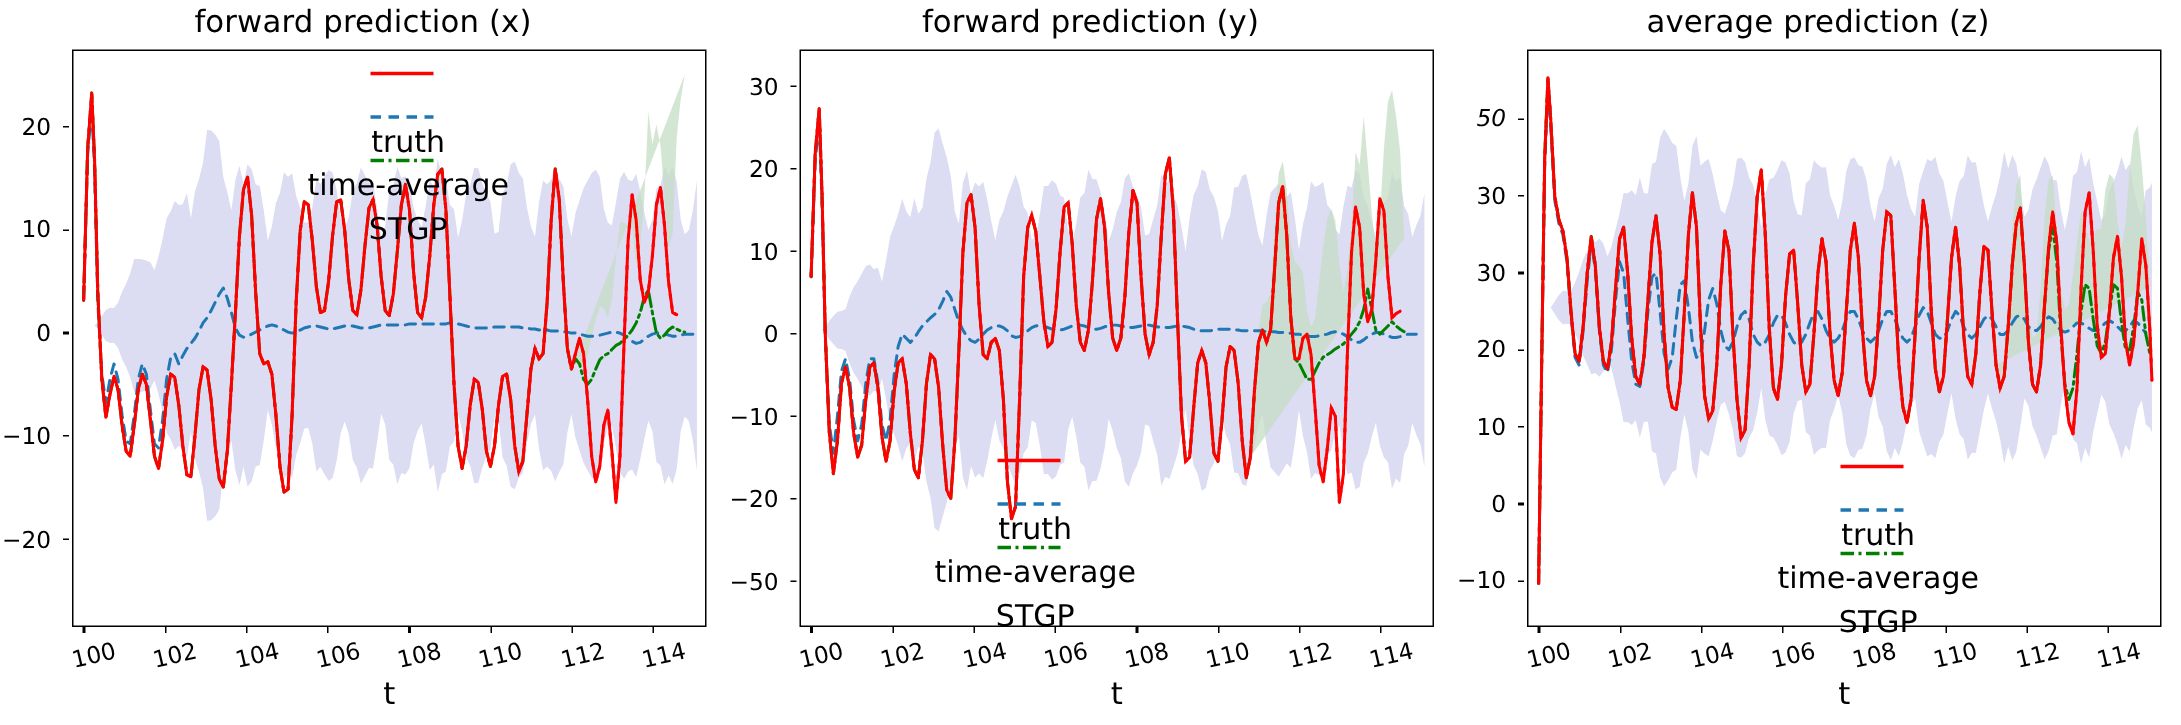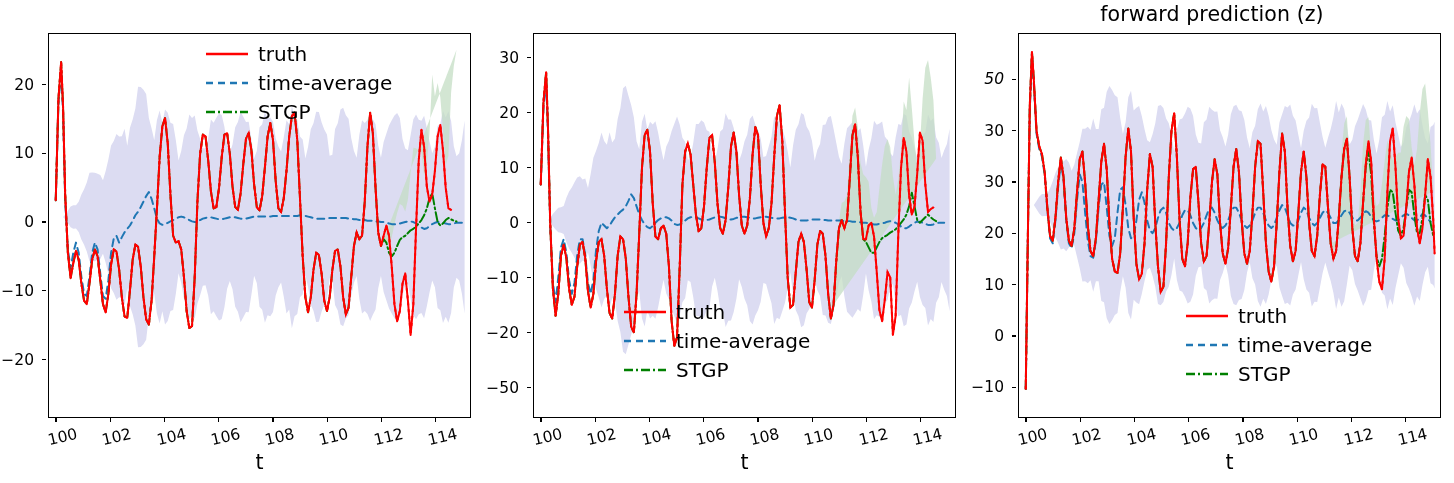--- a/index.html
+++ b/index.html
@@ -37,30 +37,31 @@
     position:absolute;top:7px;font-size:15.5px;color:#000;white-space:nowrap;
     transform-origin:right top;transform:translateX(-100%) rotate(-13deg);
   }
   .xlabel{
     position:absolute;top:450px;left:48px;width:423px;text-align:center;
     font-size:20.5px;color:#000;
   }
 
   
   .legend{position:absolute;display:flex;flex-direction:column;gap:1px;}
-  .legend-row{display:flex;align-items:center;height:28px;}
+  .legend-row{display:flex;align-items:center;height:28px;flex-direction:column;}
   .legend-swatch{width:44px;height:18px;margin-right:9px;flex:0 0 44px;}
   .legend-label{font-size:20px;color:#000;white-space:nowrap;line-height:1;}
 </style>
 </head>
 <body>
 
 <div class="figure">
 
   <div class="panel" id="panel-x">
+    <div class="panel-title">forward prediction (x)</div>
     <div class="ytick-wrap">
         <div class="ytick-mark" style="top: 50.9125px;"></div>
         <div class="ytick-label" style="top: 51.5625px; right: 8px;">20</div>
         <div class="ytick-mark" style="top: 119.662px;"></div>
         <div class="ytick-label" style="top: 120.312px; right: 8px;">10</div>
         <div class="ytick-mark" style="top: 188.412px;"></div>
         <div class="ytick-label" style="top: 189.062px; right: 8px;">0</div>
         <div class="ytick-mark" style="top: 257.163px;"></div>
         <div class="ytick-label" style="top: 257.812px; right: 8px;">−10</div>
         <div class="ytick-mark" style="top: 325.913px;"></div>
@@ -111,20 +112,21 @@
         <div class="legend-row">
           <span class="legend-swatch"><svg width="44" height="18" viewBox="0 0 44 18">
               <line x1="1" y1="9" x2="43" y2="9" stroke="#008000" stroke-width="2.4" stroke-dasharray="9,3,2,3"></line>
             </svg></span>
           <span class="legend-label">STGP</span>
         </div>
       </div>
   </div>
 
   <div class="panel" id="panel-y">
+    <div class="panel-title">forward prediction (y)</div>
     <div class="ytick-wrap">
         <div class="ytick-mark" style="top: 24.1px;"></div>
         <div class="ytick-label" style="top: 24.75px; right: 8px;">30</div>
         <div class="ytick-mark" style="top: 79.1px;"></div>
         <div class="ytick-label" style="top: 79.75px; right: 8px;">20</div>
         <div class="ytick-mark" style="top: 134.1px;"></div>
         <div class="ytick-label" style="top: 134.75px; right: 8px;">10</div>
         <div class="ytick-mark" style="top: 189.1px;"></div>
         <div class="ytick-label" style="top: 189.75px; right: 8px;">0</div>
         <div class="ytick-mark" style="top: 244.1px;"></div>
@@ -179,21 +181,21 @@
         <div class="legend-row">
           <span class="legend-swatch"><svg width="44" height="18" viewBox="0 0 44 18">
               <line x1="1" y1="9" x2="43" y2="9" stroke="#008000" stroke-width="2.4" stroke-dasharray="9,3,2,3"></line>
             </svg></span>
           <span class="legend-label">STGP</span>
         </div>
       </div>
   </div>
 
   <div class="panel" id="panel-z">
-    <div class="panel-title">forward prediction (z)</div>
+    <div class="panel-title">average prediction (z)</div>
     <div class="ytick-wrap">
         <div class="ytick-mark" style="top: 45.55px;"></div>
         <div class="ytick-label" style="top: 46.2px; right: 8px; font-style: italic;">50</div>
         <div class="ytick-mark" style="top: 96.8833px;"></div>
         <div class="ytick-label" style="top: 97.5333px; right: 8px;">30</div>
         <div class="ytick-mark" style="top: 148.217px;"></div>
         <div class="ytick-label" style="top: 148.867px; right: 8px;">30</div>
         <div class="ytick-mark" style="top: 199.55px;"></div>
         <div class="ytick-label" style="top: 200.2px; right: 8px;">20</div>
         <div class="ytick-mark" style="top: 250.883px;"></div>

